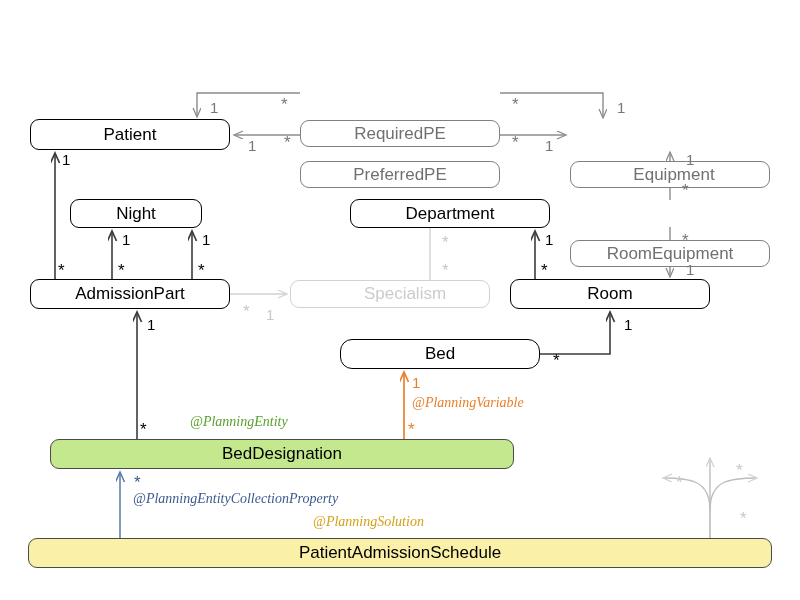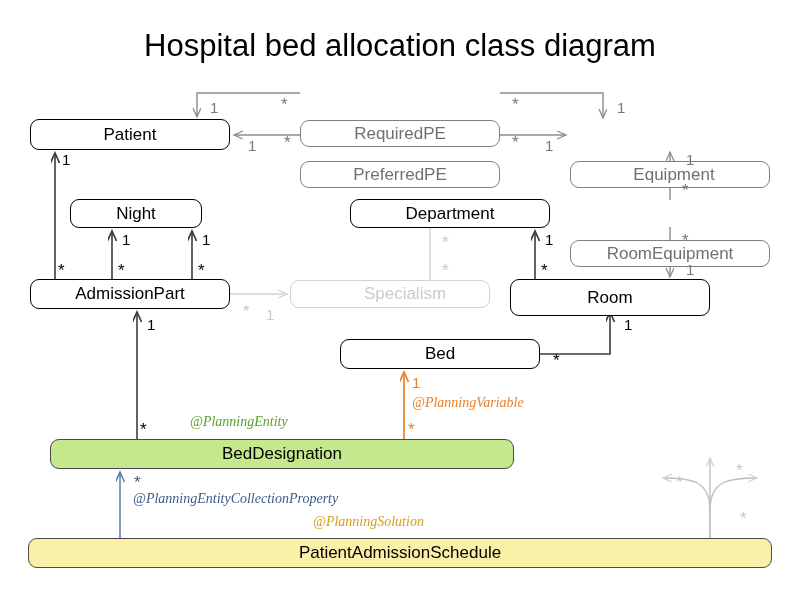--- a/index.html
+++ b/index.html
@@ -135,21 +135,20 @@
 
       <path d="M120,538 L120,472" stroke="#5878a8" stroke-width="1.5" marker-end="url(#ah-blue)"></path>
 
       <path d="M710,538 L710,510" stroke="#bdbdbd" stroke-width="1.7"></path>
       <path d="M710,510 C710,480 690,478 663,478" stroke="#bdbdbd" stroke-width="1.4" marker-end="url(#ah-faint)"></path>
       <path d="M710,510 C710,480 730,478 757,478" stroke="#bdbdbd" stroke-width="1.4" marker-end="url(#ah-faint)"></path>
       <path d="M710,510 L710,458" stroke="#bdbdbd" stroke-width="1.4" marker-end="url(#ah-faint)"></path>
     </g>
   </svg>
 
-  <div class="title">Hospital bed allocation class diagram</div>
 
   <div id="class-boxes">
       <div class="cls strong" style="left: 30px; top: 119px; width: 200px; height: 31px;">
         <span>Patient</span>
       </div>
       <div class="cls dim" style="left: 300px; top: 80px; width: 200px; height: 27px;">
         <span>RequiredPE</span>
       </div>
       <div class="cls dim" style="left: 300px; top: 121px; width: 200px; height: 27px;">
         <span>PreferredPE</span>
@@ -165,24 +164,24 @@
       </div>
       <div class="cls dim" style="left: 570px; top: 200px; width: 200px; height: 27px;">
         <span>RoomEquipment</span>
       </div>
       <div class="cls strong" style="left: 30px; top: 279px; width: 200px; height: 30px;">
         <span>AdmissionPart</span>
       </div>
       <div class="cls faint" style="left: 290px; top: 280px; width: 200px; height: 28px;">
         <span>Specialism</span>
       </div>
-      <div class="cls strong" style="left: 510px; top: 279px; width: 200px; height: 37px;">
+      <div class="cls strong" style="left: 510px; top: 279px; width: 200px; height: 30px;">
         <span>Room</span>
       </div>
-      <div class="cls strong" style="left: 340px; top: 339px; width: 200px; height: 30px;">
+      <div class="cls strong" style="left: 340px; top: 339px; width: 200px; height: 30px; border-radius: 12px;">
         <span>Bed</span>
       </div>
       <div class="cls entity" style="left: 50px; top: 439px; width: 464px; height: 30px;">
         <span>BedDesignation</span>
       </div>
       <div class="cls solution" style="left: 28px; top: 538px; width: 744px; height: 30px;">
         <span>PatientAdmissionSchedule</span>
       </div>
     </div>
   <div id="annotation-labels">

